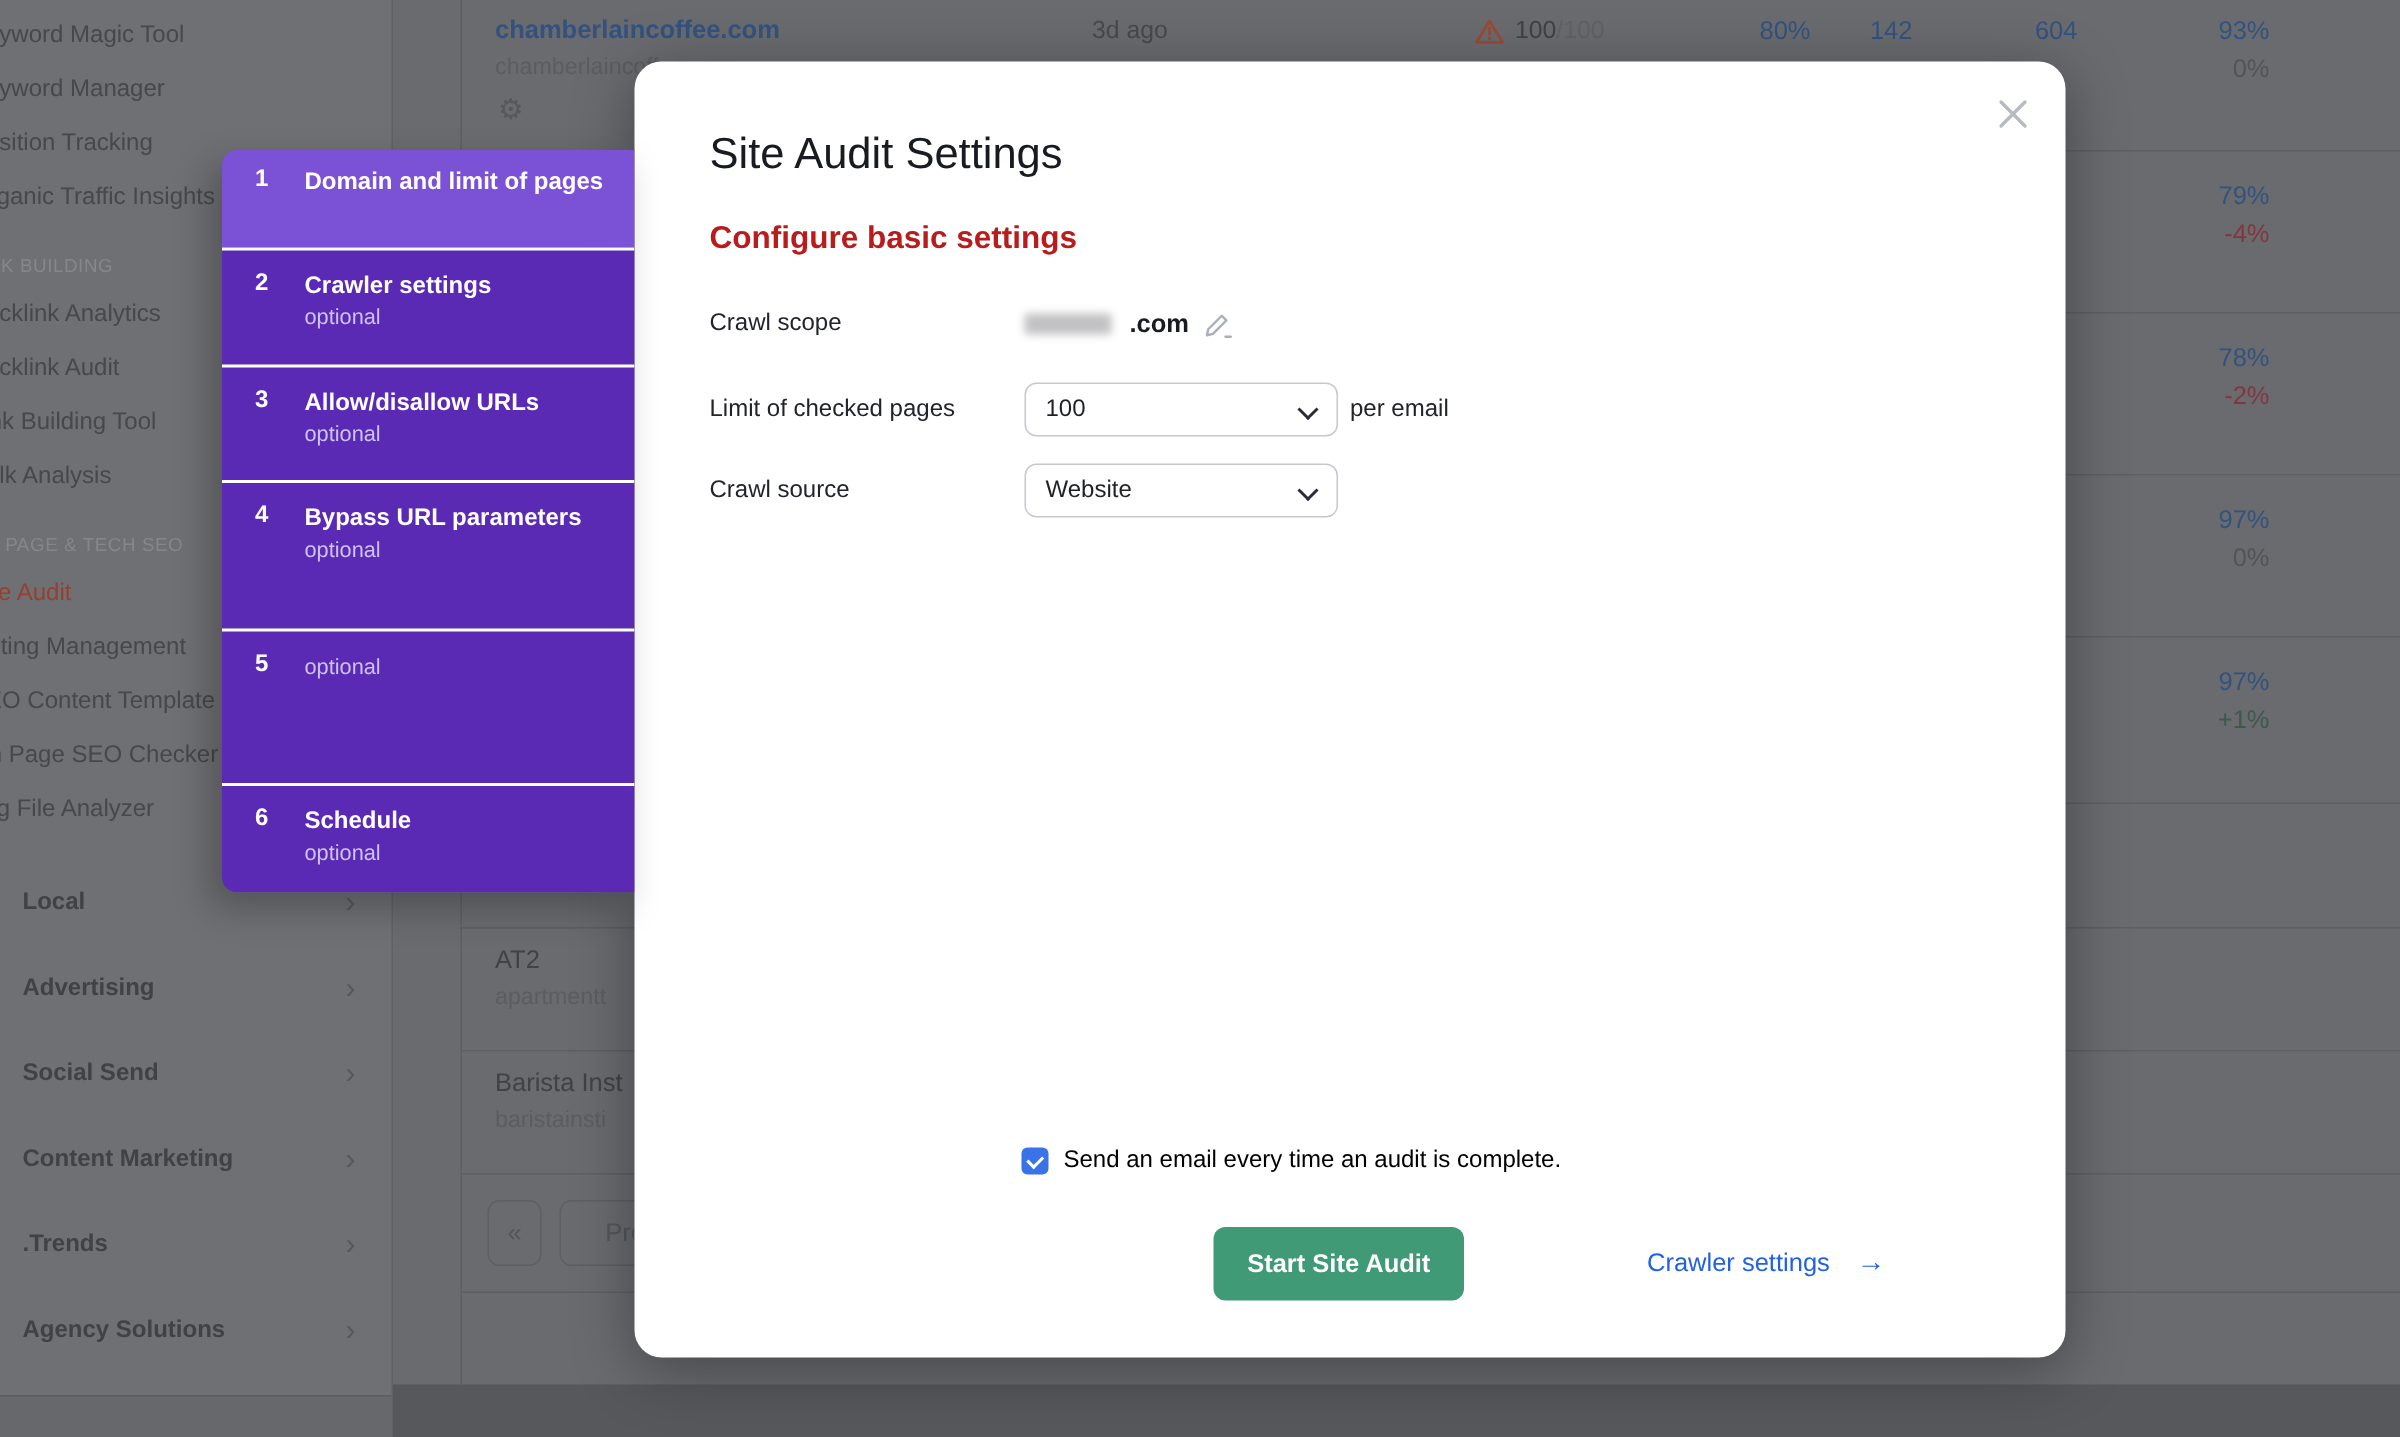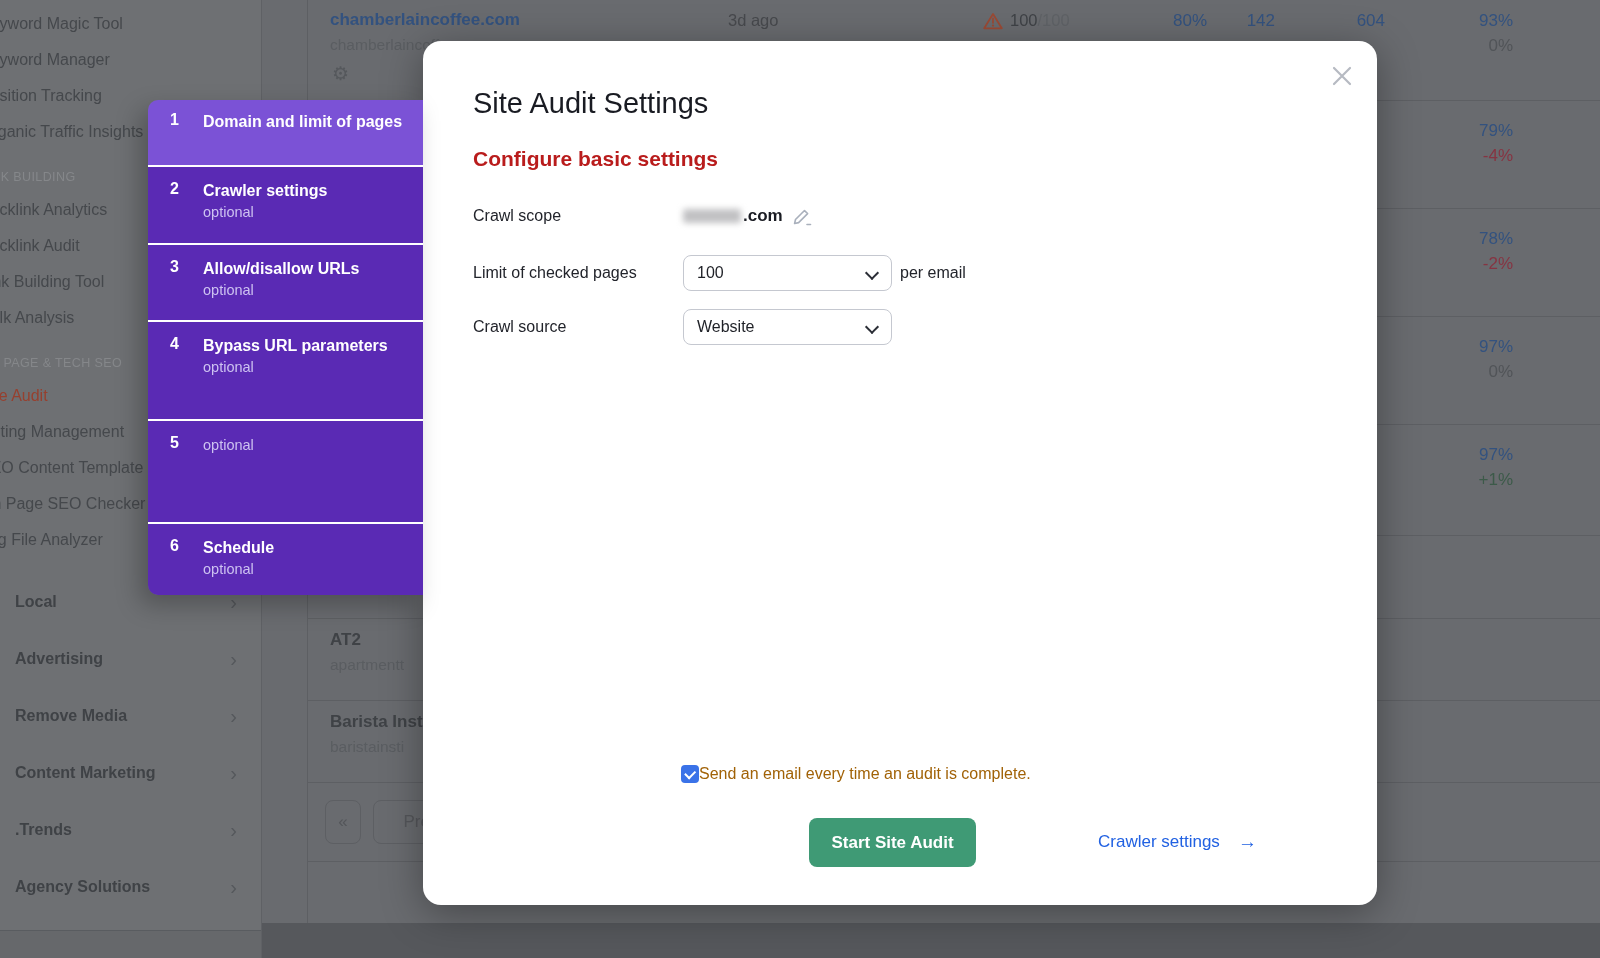--- a/index.html
+++ b/index.html
@@ -20,21 +20,21 @@
   .nav-b-item .chev{color:#55585c;font-size:20px;font-weight:400;line-height:1}
   .sidebar-foot{position:absolute;top:930px;left:0;width:261px;height:28px;background:#66686b;border-top:1px solid #595c60}
 
   .table{position:absolute;left:262px;top:0;right:0;height:958px;z-index:1}
   .tborder{position:absolute;left:45px;top:0;height:923px;border-left:1px solid #5d5f63}
   .rsep{position:absolute;left:45px;right:0;border-top:1px solid #5d5f63}
   .bottom-strip{position:absolute;top:923px;left:0;right:0;height:35px;background:#56585c}
   .cell{position:absolute;white-space:nowrap}
   .dom-link{font-size:17px;font-weight:700;color:#33527f}
   .dom-sub{font-size:15.5px;color:#5a5d61}
-  .dom-name{font-size:17px;font-weight:700;color:#3f4246}
+  .dom-name{font-size:17px;font-weight:400;color:#3f4246}
   .ago{font-size:16.5px;color:#47494d}
   .health{font-size:16.5px;color:#3f4246}
   .health .total{color:#5f6266}
   .num-blue{font-size:17px;color:#33527f;text-align:right}
   .pct{position:absolute;right:87px;font-size:17px;color:#33527f;}
   .delta{position:absolute;right:87px;font-size:17px;text-align:right}
   .delta.down{color:#863442}.delta.flat{color:#515458}.delta.up{color:#3c5a49}
   .gear{font-size:19px;color:#55585c;line-height:1}
   .pag-btn{position:absolute;top:800px;height:44px;box-sizing:border-box;border:1px solid #5d5f63;border-radius:8px;color:#54565a;
     display:flex;align-items:center;justify-content:center;font-size:17px;background:transparent}
@@ -51,30 +51,30 @@
   .s1{height:65px}.s2{height:78px}.s3{height:77px}.s4{height:99px}.s5{height:103px}.s6{height:73px}
 
   .modal{position:absolute;left:423px;top:41px;width:954px;height:864px;background:#ffffff;border-radius:18px;z-index:4;
     box-shadow:0 8px 40px rgba(0,0,0,.35)}
   .close-btn{position:absolute;top:22px;right:22px;width:26px;height:26px;cursor:pointer}
   .m-title{position:absolute;left:50px;top:46px;font-size:29px;font-weight:400;color:#191b22}
   .m-heading{position:absolute;left:50px;top:106px;font-size:21px;font-weight:700;color:#b91c1c}
   .f-label{position:absolute;left:50px;font-size:16px;color:#22242b}
   .crawl-value{position:absolute;left:260px;top:162px;height:26px;display:flex;align-items:center}
   .blurbox{width:58px;height:14px;background:#c1c1c3;border-radius:2px;filter:blur(3px)}
-  .dot-com{font-size:17px;font-weight:700;color:#191b22;margin-left:2px}
+  .dot-com{font-size:17px;font-weight:700;color:#191b22;margin-left:12px}
   .pencil{margin-left:9px;display:inline-flex}
   .select{position:absolute;left:260px;width:209px;height:36px;box-sizing:border-box;border:1px solid #c5c8d0;border-radius:8px;
     background:#fff;display:flex;align-items:center;padding-left:13px;font-size:16px;color:#1f2127}
   .select .sel-chev{position:absolute;right:14px;top:12px;width:8px;height:8px;border-right:2px solid #2b2e36;border-bottom:2px solid #2b2e36;transform:rotate(45deg)}
   .suffix{position:absolute;left:477px;font-size:16px;color:#22242b}
   .email-row{position:absolute;left:258px;top:724px;display:flex;align-items:center}
   .checkbox{width:18px;height:18px;border-radius:4px;background:#3a72e8;position:relative;flex:none}
   .checkbox::after{content:"";position:absolute;left:4px;top:4.5px;width:8px;height:4.5px;border-left:2px solid #fff;border-bottom:2px solid #fff;transform:rotate(-45deg)}
-  .email-label{font-size:16px;color:#a16207}
+  .email-label{margin-left:10px;font-size:16px;color:#000000}
   .start-btn{position:absolute;left:386px;top:777px;width:167px;height:49px;border:none;border-radius:8px;background:#3f9a75;
     color:#fff;font-size:17px;font-weight:700;display:flex;align-items:center;justify-content:center;font-family:"Liberation Sans",sans-serif}
   .crawler-link{position:absolute;left:675px;top:790px;display:flex;align-items:center;gap:18px;font-size:17px;color:#2161e2;cursor:pointer}
   .crawler-link .arr{font-size:19px}
 </style>
 </head>
 <body>
 
 <div class="sidebar">
   <div class="nav-top">
@@ -97,21 +97,21 @@
   <div class="nav-bottom">
     <div class="nav-b-item">
       <span>Local</span>
       <span class="chev">›</span>
     </div>
     <div class="nav-b-item">
       <span>Advertising</span>
       <span class="chev">›</span>
     </div>
     <div class="nav-b-item">
-      <span>Remove Media</span>
+      <span>Social Send</span>
       <span class="chev">›</span>
     </div>
     <div class="nav-b-item">
       <span>Content Marketing</span>
       <span class="chev">›</span>
     </div>
     <div class="nav-b-item">
       <span>.Trends</span>
       <span class="chev">›</span>
     </div>

